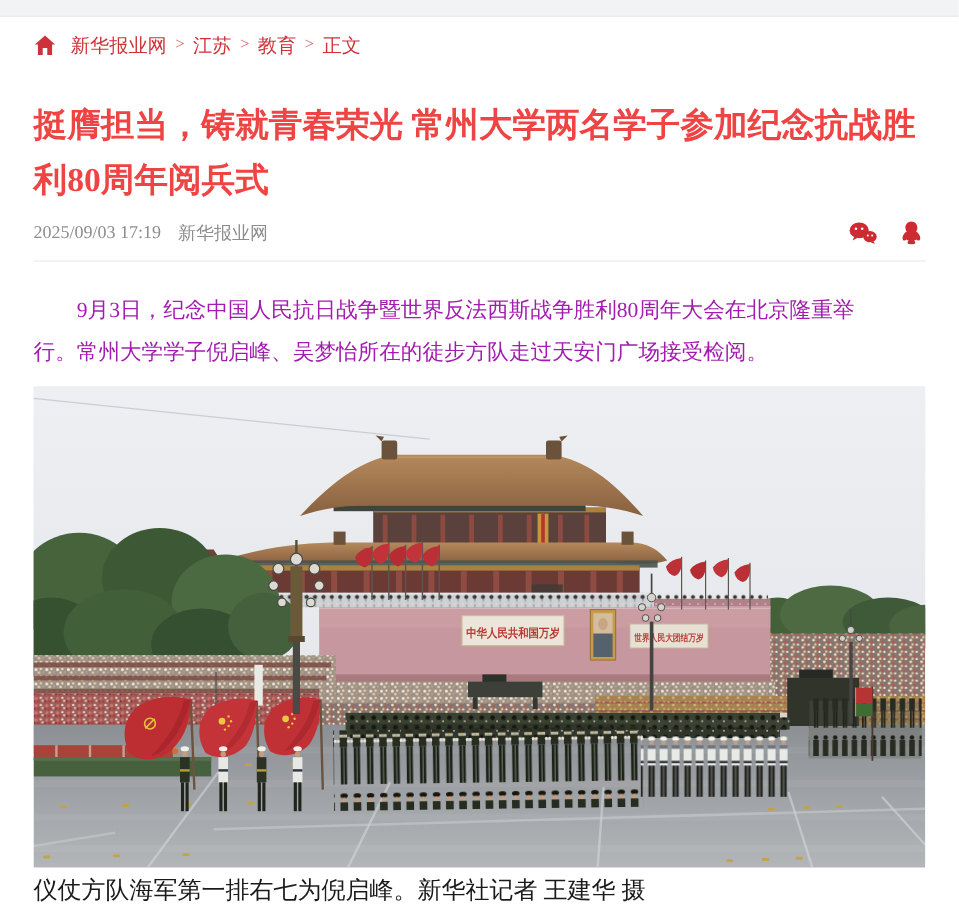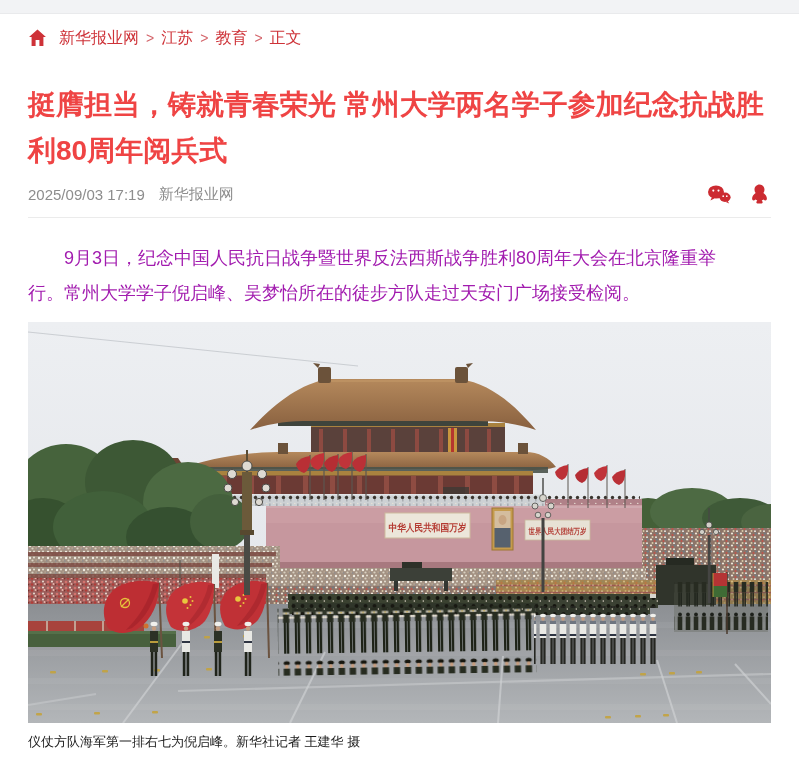--- a/index.html
+++ b/index.html
@@ -1,17 +1,17 @@
 <!DOCTYPE html>
 <html><head>
 <meta charset="utf-8">
 <style>
   html,body{margin:0;padding:0;background:#fff;}
   .page{width:799px;height:763px;margin:0 auto;background:#fff;overflow:hidden;
-        font-family:Liberation Sans, sans-serif;position:relative;}
+        font-family:Liberation Serif, serif;position:relative;}
   .topbar{height:13px;background:#f2f3f5;border-bottom:1px solid #e9eaec;}
   .content{padding:0 28px;}
   
   .breadcrumb{display:flex;align-items:center;margin-top:13px;height:22px;
               font-size:16px;color:#ce3238;}
   .breadcrumb .home{width:19px;height:18px;margin-right:12px;display:inline-block;cursor:pointer;}
   .crumb{color:#ce3238;text-decoration:none;cursor:pointer;}
   .sep{color:#d4656b;margin:0 7px;font-size:14px;}
   
   h1.title{width:743px;margin:33px 0 0 0;font-size:28px;line-height:46px;
@@ -21,21 +21,21 @@
   .meta .date{font-size:15px;color:#8d8d8d;}
   .meta .source{font-size:15px;color:#8d8d8d;margin-left:14px;}
   .meta .spacer{flex:1;}
   .share-icon{width:24px;height:20px;margin-left:16px;cursor:pointer;}
   .divider{border:none;border-top:1px solid #ebebeb;margin:12px 0 0 0;}
   
   p.body-text{max-width:692px;margin:23px 0 0 0;font-size:18px;line-height:35px;
               color:#a21caf;text-indent:2em;}
   figure{margin:11px 0 0 0;}
   figure svg.photo{display:block;width:743px;height:401px;background:#e9ecef;}
-  figcaption{margin-top:8px;font-size:13px;color:#1a1a1a;line-height:22px;}
+  figcaption{margin-top:8px;font-size:20px;color:#1a1a1a;line-height:22px;}
 </style>
 </head>
 <body>
 
 <div class="page">
   <div class="topbar"></div>
   <div class="content">
 
     <nav class="breadcrumb">
       <span class="home">

